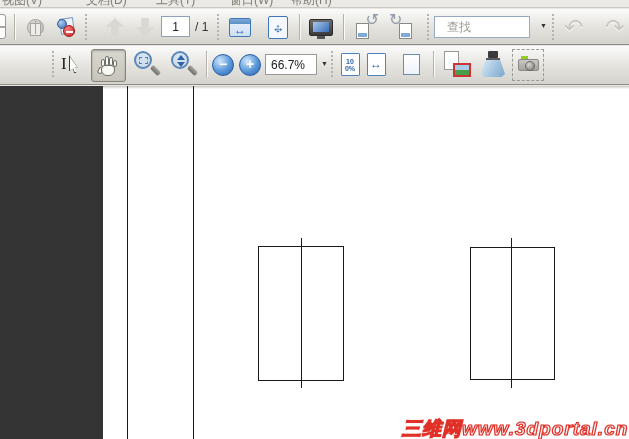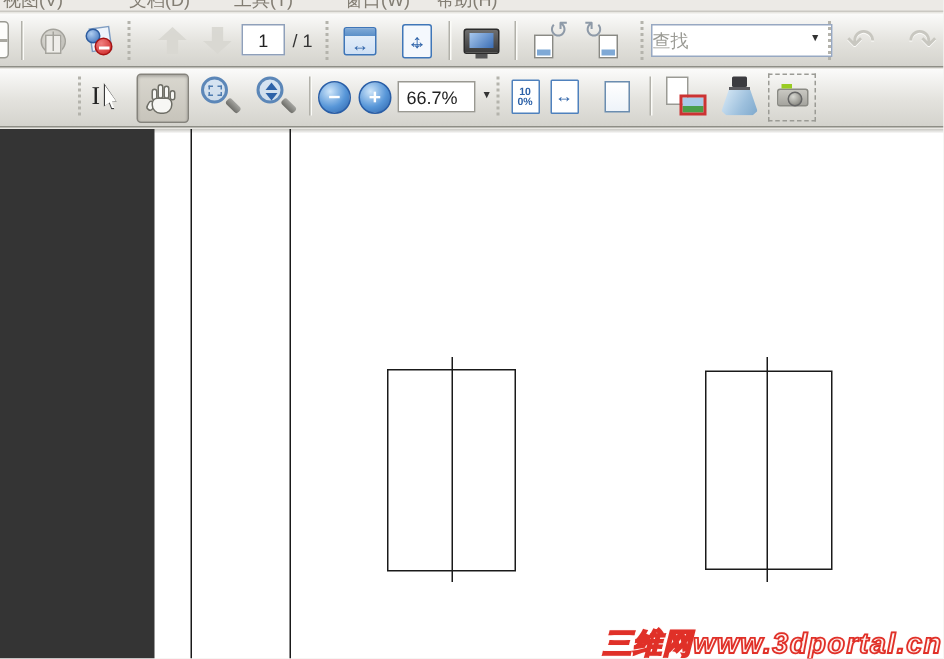--- a/index.html
+++ b/index.html
@@ -46,21 +46,21 @@
 
   
   .pgarrow { width:19px; height:18px; background:#d9d8d2; filter:drop-shadow(0 0 1px #a5a19a); }
   .pgarrow.up   { clip-path:polygon(50% 0,100% 48%,70% 48%,70% 100%,30% 100%,30% 48%,0 48%); }
   .pgarrow.down { clip-path:polygon(50% 100%,100% 52%,70% 52%,70% 0,30% 0,30% 52%,0 52%); }
 
   input.box { border:1px solid #8fa0ba; background:#fff; font-size:12px; color:#222;
     font-family:"Liberation Sans",sans-serif; }
   #page-input { left:161px; top:7px; width:29px; height:21px; text-align:center; }
   #page-total { left:195px; top:11px; font-size:12px; color:#333; }
-  #find-input { left:434px; top:7px; width:121px; height:22px; padding-left:0; border:1px solid #97a8c2; }
+  #find-input { left:434px; top:7px; width:96px; height:22px; padding-left:12px; border:1px solid #97a8c2; }
   #find-input::placeholder { color:#9a9a94; }
   .dd-arrow { font-size:7px; color:#333; }
 
   
   .fitw-nav { width:22px; height:19px; border:1px solid #3f76b8; border-radius:2px;
     background:linear-gradient(#eaf2fb,#cfe0f4); position:relative; }
   .fitw-nav:before { content:""; position:absolute; left:0; top:0; right:0; height:5px; background:linear-gradient(#7fa9d6,#5b8fc8); }
   .fitw-nav span { position:absolute; left:0; right:0; top:4px; text-align:center; font-size:12px; color:#2d62a8; font-weight:bold; }
   .fitp-nav { width:20px; height:23px; border:1px solid #3f76b8; border-radius:2px; background:#f4f8fd; position:relative; }
   .fitp-nav span { position:absolute; left:0; right:0; top:2px; text-align:center; font-size:13px; color:#2d62a8; font-weight:bold; line-height:17px; }

